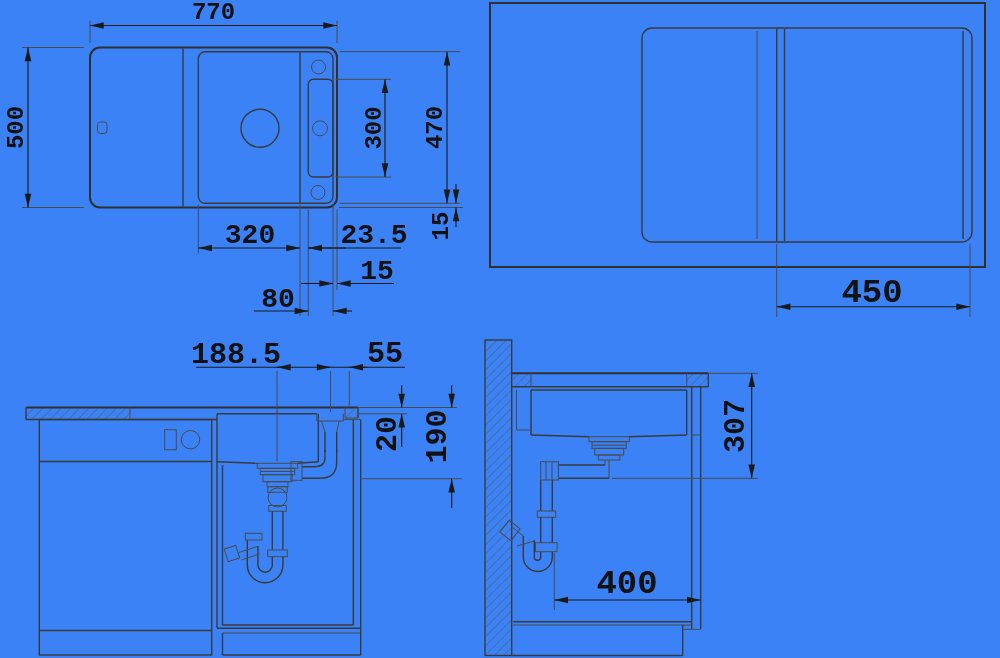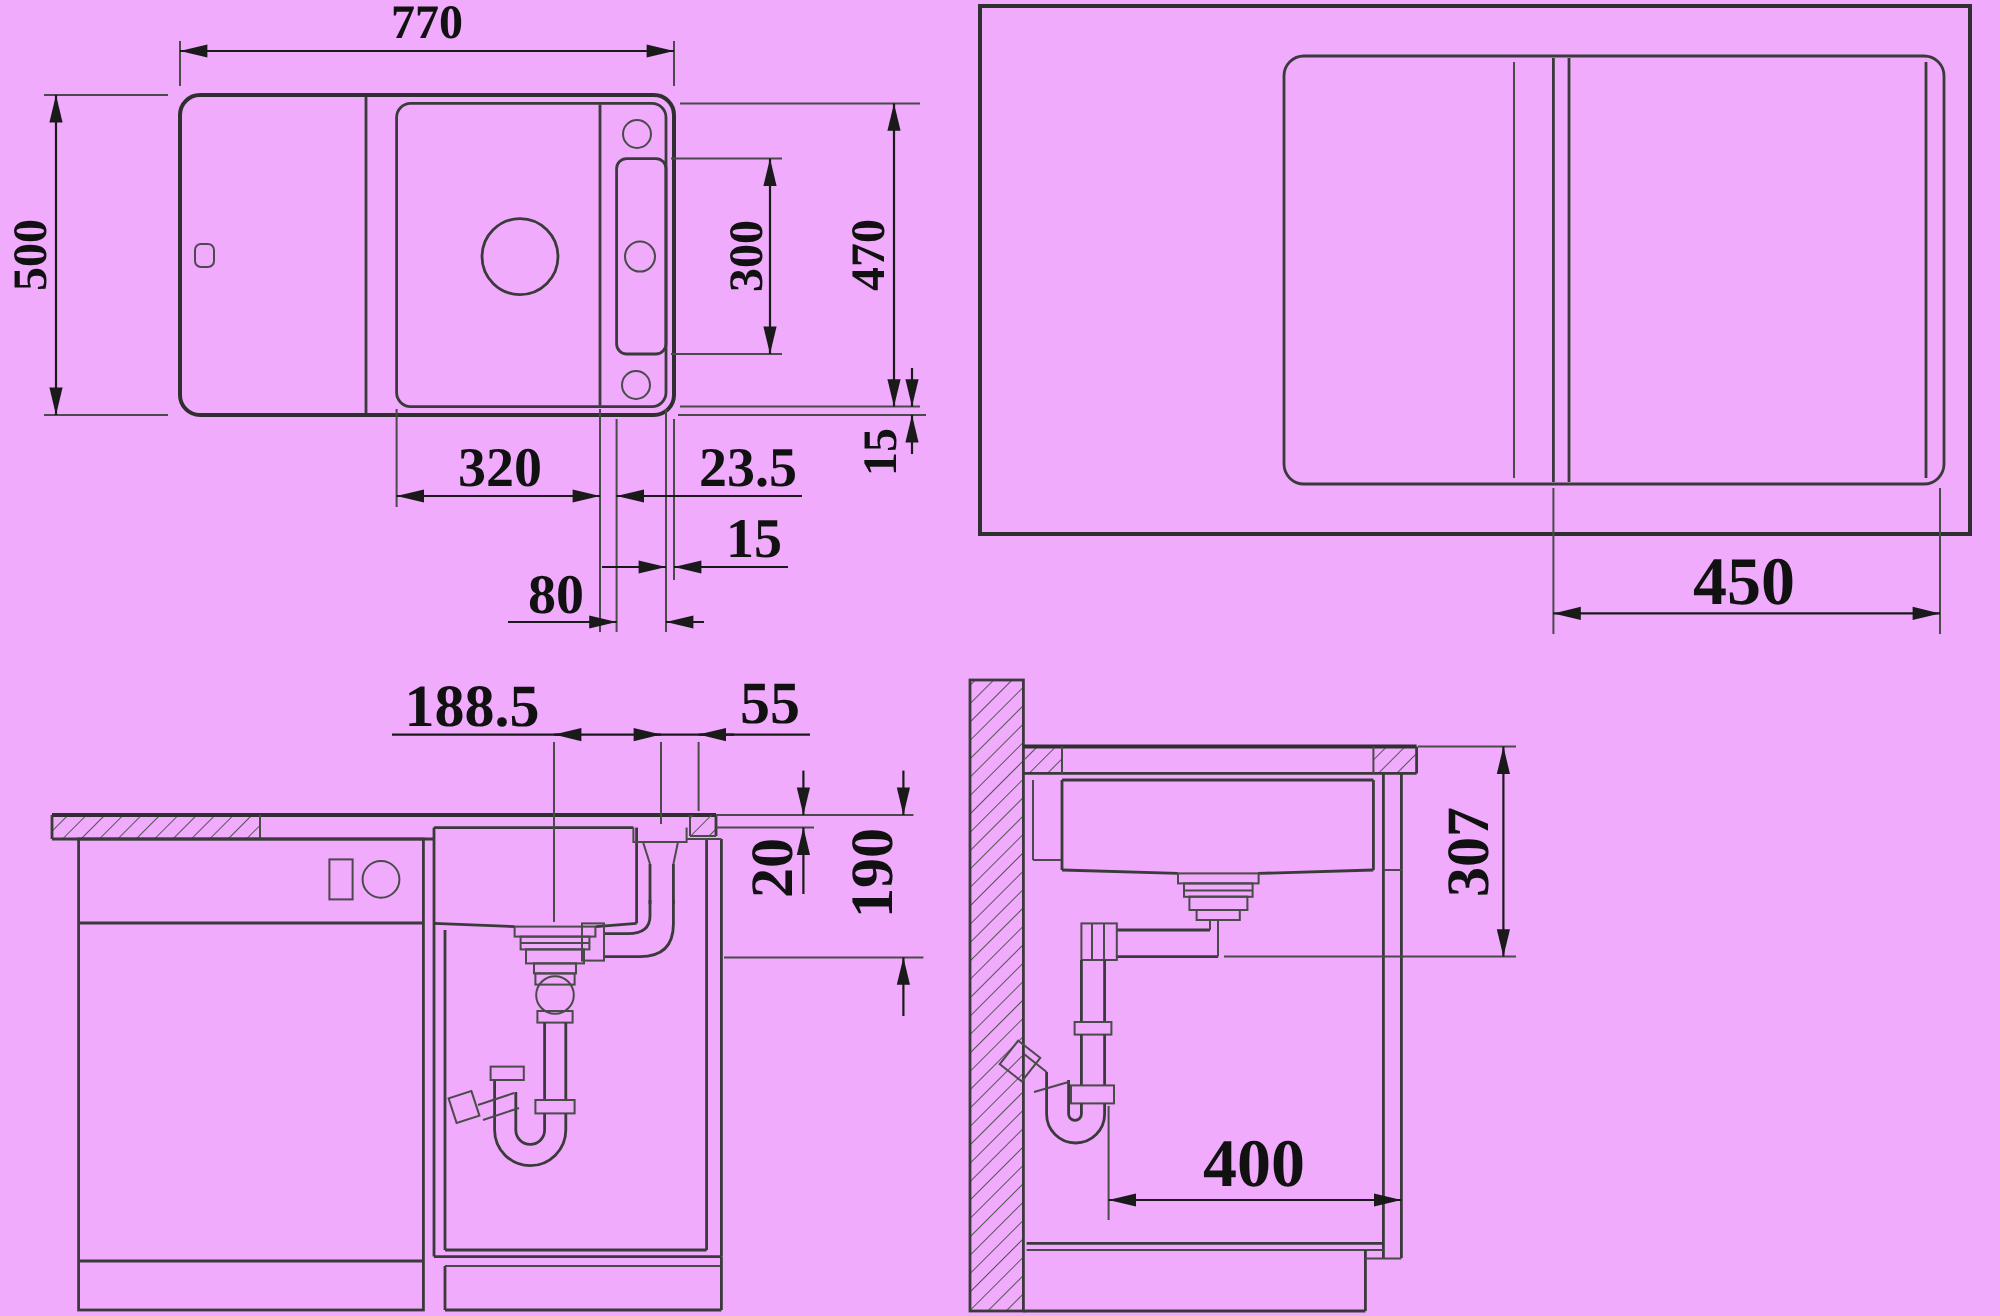--- a/index.html
+++ b/index.html
@@ -1,17 +1,17 @@
 <!DOCTYPE html>
 <html><head>
 <meta charset="utf-8">
 <style>
   html,body{margin:0;padding:0;background:#ffffff;}
-  .stage{position:relative;width:1000px;height:658px;background:#f0abfc;overflow:hidden;
-         font-family:Liberation Serif, serif;}
+  .stage{position:relative;width:1000px;height:658px;background:#3b82f6;overflow:hidden;
+         font-family:Liberation Mono, monospace;}
   svg{display:block;}
   .ln{stroke:#3a3a3a;stroke-width:1.4;fill:none;stroke-linecap:butt;}
   .ln2{stroke:#2f2f2f;stroke-width:2;fill:none;}
   .thin{stroke:#4a4a4a;stroke-width:1;fill:none;}
   .dim{stroke:#1a1a1a;stroke-width:1.1;fill:none;}
   .dimtxt{fill:#111;font-weight:bold;font-size:24px;}
   .dimtxt-sm{fill:#111;font-weight:bold;font-size:28px;}
   .dimtxt-md{fill:#111;font-weight:bold;font-size:30px;}
   .dimtxt-xl{fill:#111;font-weight:bold;font-size:34px;}
   text{text-anchor:middle;}

